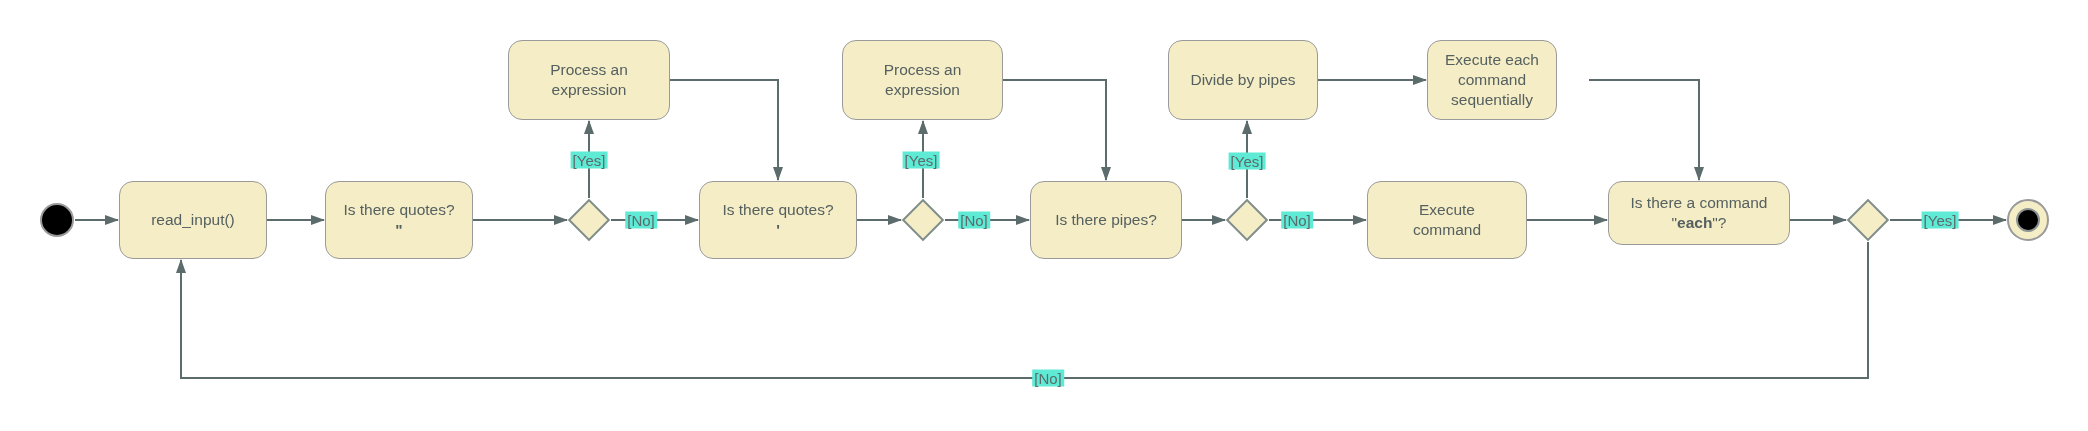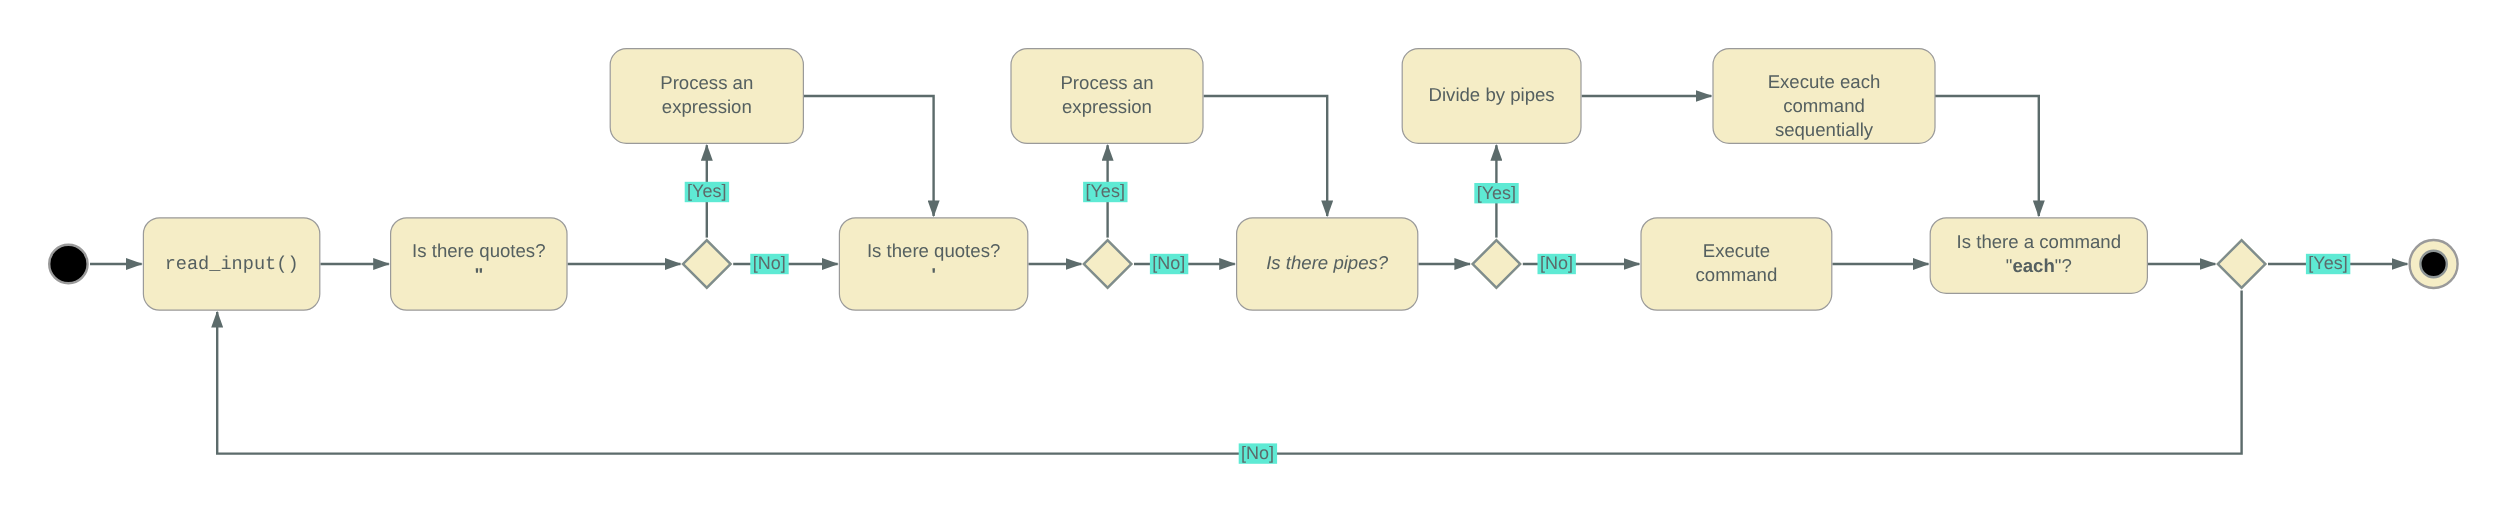--- a/index.html
+++ b/index.html
@@ -108,46 +108,46 @@
   <div id="nodes-layer">
       <span class="edge-label" style="left: 589px; top: 160px;">[Yes]</span>
       <span class="edge-label" style="left: 641px; top: 220px;">[No]</span>
       <span class="edge-label" style="left: 921px; top: 160px;">[Yes]</span>
       <span class="edge-label" style="left: 974px; top: 220px;">[No]</span>
       <span class="edge-label" style="left: 1247px; top: 161px;">[Yes]</span>
       <span class="edge-label" style="left: 1297px; top: 220px;">[No]</span>
       <span class="edge-label" style="left: 1940px; top: 220px;">[Yes]</span>
       <span class="edge-label" style="left: 1048px; top: 378px;">[No]</span>
       <div class="start-node" style="left: 40px; top: 203px; width: 34px; height: 34px;"></div>
-      <div class="node" style="left: 119px; top: 181px; width: 148px; height: 78px; font-family: Liberation Mono, monospace;">
+      <div class="node" style="left: 119px; top: 181px; width: 148px; height: 78px;">
         <div class="node-line"><span>read_input()</span></div>
       </div>
       <div class="node" style="left: 325px; top: 181px; width: 148px; height: 78px;">
         <div class="node-line"><span>Is there quotes?</span></div>
         <div class="node-line"><span class="bold">"</span></div>
       </div>
       <div class="node" style="left: 508px; top: 40px; width: 162px; height: 80px;">
         <div class="node-line"><span>Process an</span></div>
         <div class="node-line"><span>expression</span></div>
       </div>
       <div class="node" style="left: 699px; top: 181px; width: 158px; height: 78px;">
         <div class="node-line"><span>Is there quotes?</span></div>
         <div class="node-line"><span class="bold">'</span></div>
       </div>
       <div class="node" style="left: 842px; top: 40px; width: 161px; height: 80px;">
         <div class="node-line"><span>Process an</span></div>
         <div class="node-line"><span>expression</span></div>
       </div>
-      <div class="node" style="left: 1030px; top: 181px; width: 152px; height: 78px; font-style: italic;">
+      <div class="node" style="left: 1030px; top: 181px; width: 152px; height: 78px;">
         <div class="node-line"><span>Is there pipes?</span></div>
       </div>
       <div class="node" style="left: 1168px; top: 40px; width: 150px; height: 80px; text-align: right;">
         <div class="node-line"><span>Divide by pipes</span></div>
       </div>
-      <div class="node" style="left: 1427px; top: 40px; width: 186px; height: 80px; justify-content: flex-end;">
+      <div class="node" style="left: 1427px; top: 40px; width: 130px; height: 80px;">
         <div class="node-line"><span>Execute each</span></div>
         <div class="node-line"><span>command</span></div>
         <div class="node-line"><span>sequentially</span></div>
       </div>
       <div class="node" style="left: 1367px; top: 181px; width: 160px; height: 78px; text-align: right;">
         <div class="node-line"><span>Execute</span></div>
         <div class="node-line"><span>command</span></div>
       </div>
       <div class="node" style="left: 1608px; top: 181px; width: 182px; height: 64px; align-items: center;">
         <div class="node-line"><span>Is there a command</span></div>

